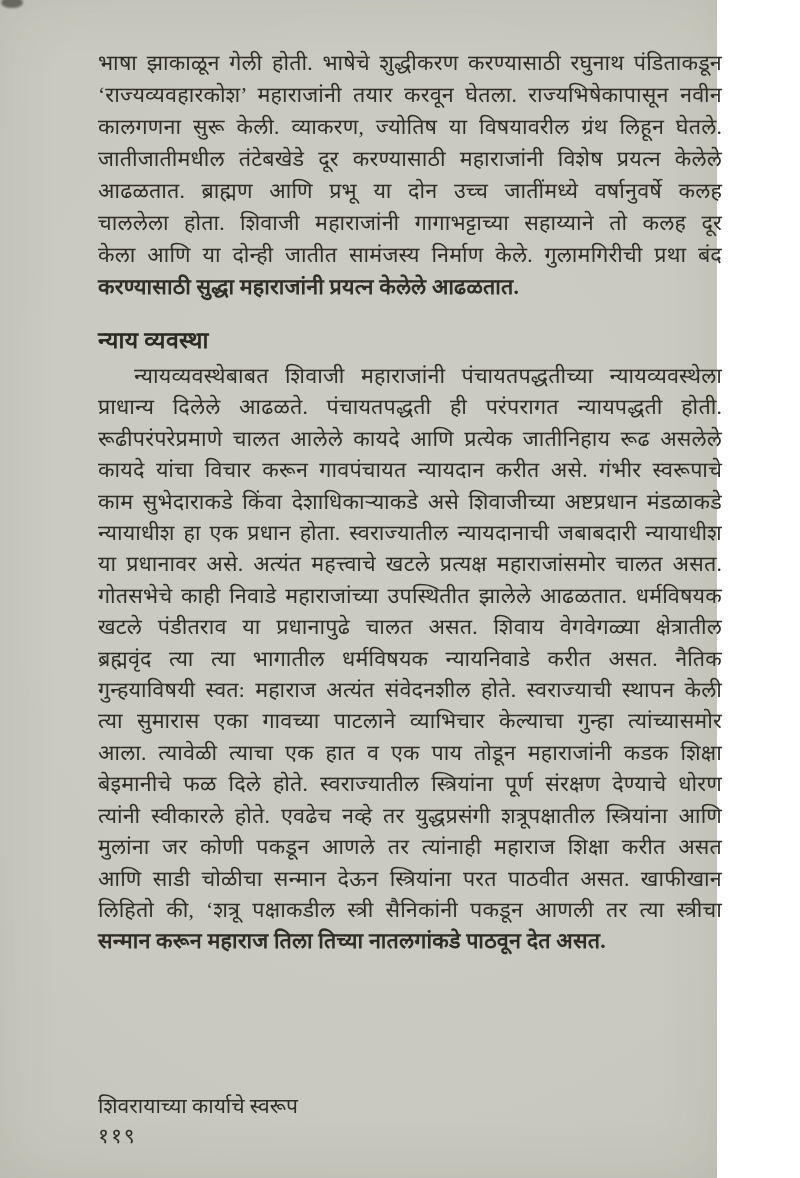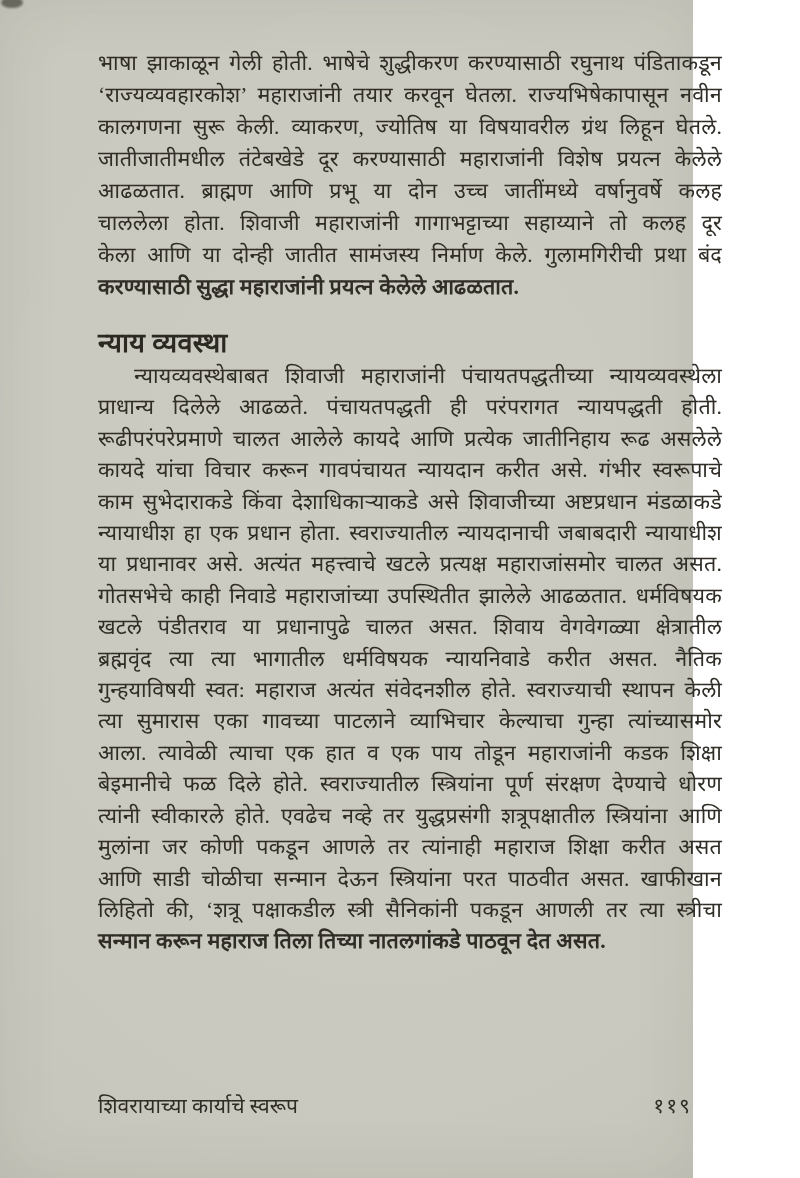--- a/index.html
+++ b/index.html
@@ -14,20 +14,21 @@
   }
   .page {
     position: relative;
     width: 693px;
     height: 1178px;
     background:
       radial-gradient(ellipse 120% 90% at 55% 42%, rgba(255,255,255,0.06) 0%, rgba(255,255,255,0.0) 55%, rgba(60,60,50,0.05) 100%),
       #cac9bf;
     box-shadow: inset 0 0 60px rgba(80,80,68,0.10);
     color: #2f2d26;
+    padding-left: 24px;
   }
   .scan-spot {
     position: absolute;
     left: 1px;
     top: -3px;
     width: 22px;
     height: 11px;
     background: #4c4b43;
     border-radius: 50%;
     opacity: 0.75;
@@ -56,35 +57,36 @@
     text-align-last: left;
     font-weight: bold;
   }
   .line.indent {
     text-indent: 36px;
   }
   .section-heading {
     position: absolute;
     left: 98px;
     top: 323px;
-    font-size: 27px;
+    font-size: 23px;
     font-weight: bold;
     letter-spacing: 0.3px;
     color: #2b2922;
   }
   .footer {
     position: absolute;
     left: 98px;
     top: 1091px;
     width: 624px;
     display: flex;
     justify-content: space-between;
     align-items: baseline;
     font-size: 21px;
     line-height: 30px;
+    flex-direction: column;
   }
   .footer .page-number {
     padding-right: 30px;
     letter-spacing: 2px;
   }
 </style>
 </head>
 <body>
 
 <div class="page">

